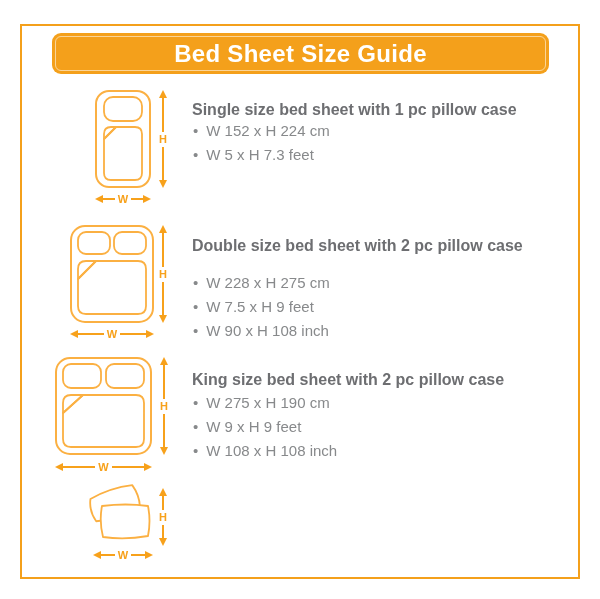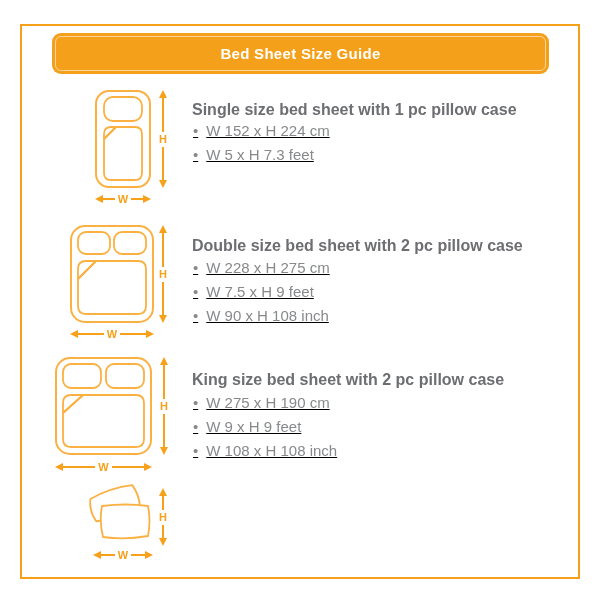--- a/index.html
+++ b/index.html
@@ -21,33 +21,33 @@
   .title-bar{
     position:absolute;left:52px;top:33px;width:497px;height:41px;
     background:var(--orange);border-radius:9px;
     display:flex;align-items:center;justify-content:center;
   }
   .title-bar::after{
     content:"";position:absolute;left:3px;top:3px;right:3px;bottom:3px;
     border:1px solid rgba(255,255,255,0.55);border-radius:6px;pointer-events:none;
   }
   .title-text{
-    color:#ffffff;font-size:15px;font-weight:bold;letter-spacing:0.3px;
+    color:#ffffff;font-size:24px;font-weight:bold;letter-spacing:0.3px;
   }
   .section{position:absolute;left:0;width:600px;}
   .sec1{top:86px;height:130px;}
   .sec2{top:218px;height:130px;}
   .sec3{top:350px;height:130px;}
   .sec4{top:480px;height:100px;}
   .icon-svg{position:absolute;}
   .sec-title{
     position:absolute;left:192px;color:var(--heading);
     font-size:16px;font-weight:bold;white-space:nowrap;
   }
-  .specs{position:absolute;left:193px;text-decoration:underline;}
+  .specs{position:absolute;left:193px;}
   .spec{
     color:var(--spec);font-size:15px;line-height:24px;white-space:nowrap;
   }
   .sec4 .spec{line-height:22.5px;}
   .spec::before{content:"\2022";margin-right:8px;color:var(--spec);}
   
   .v-arrow{position:absolute;width:14px;display:flex;flex-direction:column;align-items:center;}
   .h-arrow{position:absolute;height:14px;display:flex;flex-direction:row;align-items:center;}
   .v-line{width:2px;flex:1;background:var(--arrow);}
   .h-line{height:2px;flex:1;background:var(--arrow);}
@@ -118,21 +118,21 @@
       <div class="ah ah-down"></div>
     </div>
     <div class="h-arrow" style="left:70px;top:109px;width:84px">
       <div class="ah ah-left"></div>
       <div class="h-line"></div>
       <span class="dim-label">W</span>
       <div class="h-line"></div>
       <div class="ah ah-right"></div>
     </div>
     <div class="sec-title" style="top:19px">Double size bed sheet with 2 pc pillow case</div>
-    <div class="specs" style="top:38px">
+    <div class="specs" style="top:53px">
       <div class="spec">W 228 x H 275 cm</div>
       <div class="spec">W 7.5 x H 9 feet</div>
       <div class="spec">W 90 x H 108 inch</div>
     </div>
   </div>
 
   <div class="section sec3">
     <svg class="icon-svg" style="left:55px;top:7px" width="97" height="98" viewBox="0 0 97 98">
       <g fill="none" stroke="#FBB042" stroke-width="2" stroke-linejoin="round">
         <rect x="1" y="1" width="95" height="96" rx="14"></rect>

